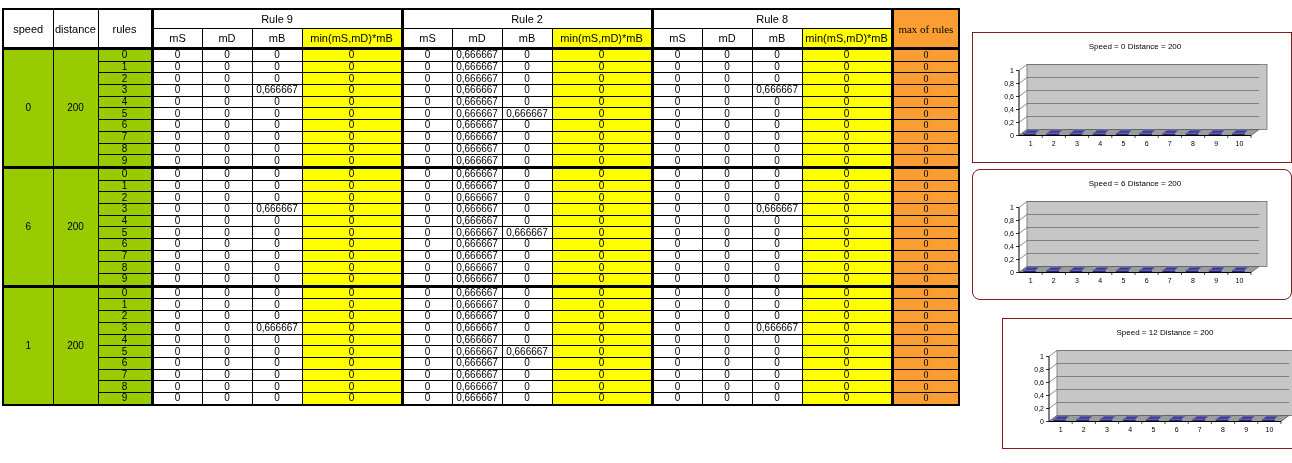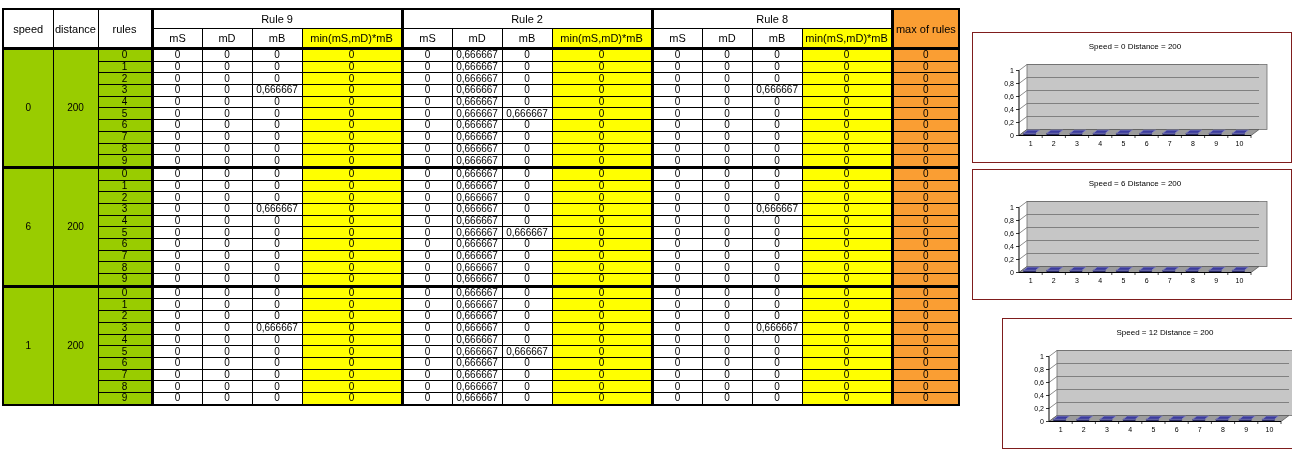--- a/index.html
+++ b/index.html
@@ -6,25 +6,25 @@
   .stage{position:relative;width:1292px;height:463px;background:#fff;
          font-family:"Liberation Sans",sans-serif;overflow:hidden;}
   table.rules{position:absolute;left:2px;top:8px;width:956px;border-collapse:collapse;
               table-layout:fixed;border:2px solid #000;}
   table.rules th{border:1px solid #000;font-size:11px;font-weight:normal;height:18px;
                  background:#fff;padding:0;overflow:hidden;white-space:nowrap;text-align:center;color:#000;}
   table.rules td{border:1px solid #000;font-size:10px;text-align:center;height:10.7px;
                  padding:0;overflow:hidden;white-space:nowrap;background:#fff;color:#000;line-height:10px;}
   .yellow{background:#FFFF00 !important;}
   .green{background:#99CC00 !important;}
-  .orange{background:#FA9E33 !important;}
+  .orange{background:#FA9E33 !important;font-family:Liberation Serif, serif;}
   .thick-left{border-left:3px solid #000 !important;}
   tbody.block tr.first td{border-top:3px solid #000;}
   .chart-box{position:absolute;left:972px;width:318px;height:129px;border:1px solid #7f1d1d;background:#fff;}
-  #chart0{top:32px;} #chart1{top:169px;} #chart2{top:318px;margin-left:30px;}
+  #chart0{top:32px;} #chart1{top:169px;border-radius:8px;} #chart2{top:318px;margin-left:30px;}
   .chart-box svg{width:100%;height:100%;display:block;}
 </style>
 </head>
 <body>
 
 <div class="stage">
 
   <table class="rules">
     <colgroup>
       <col style="width:50px">

